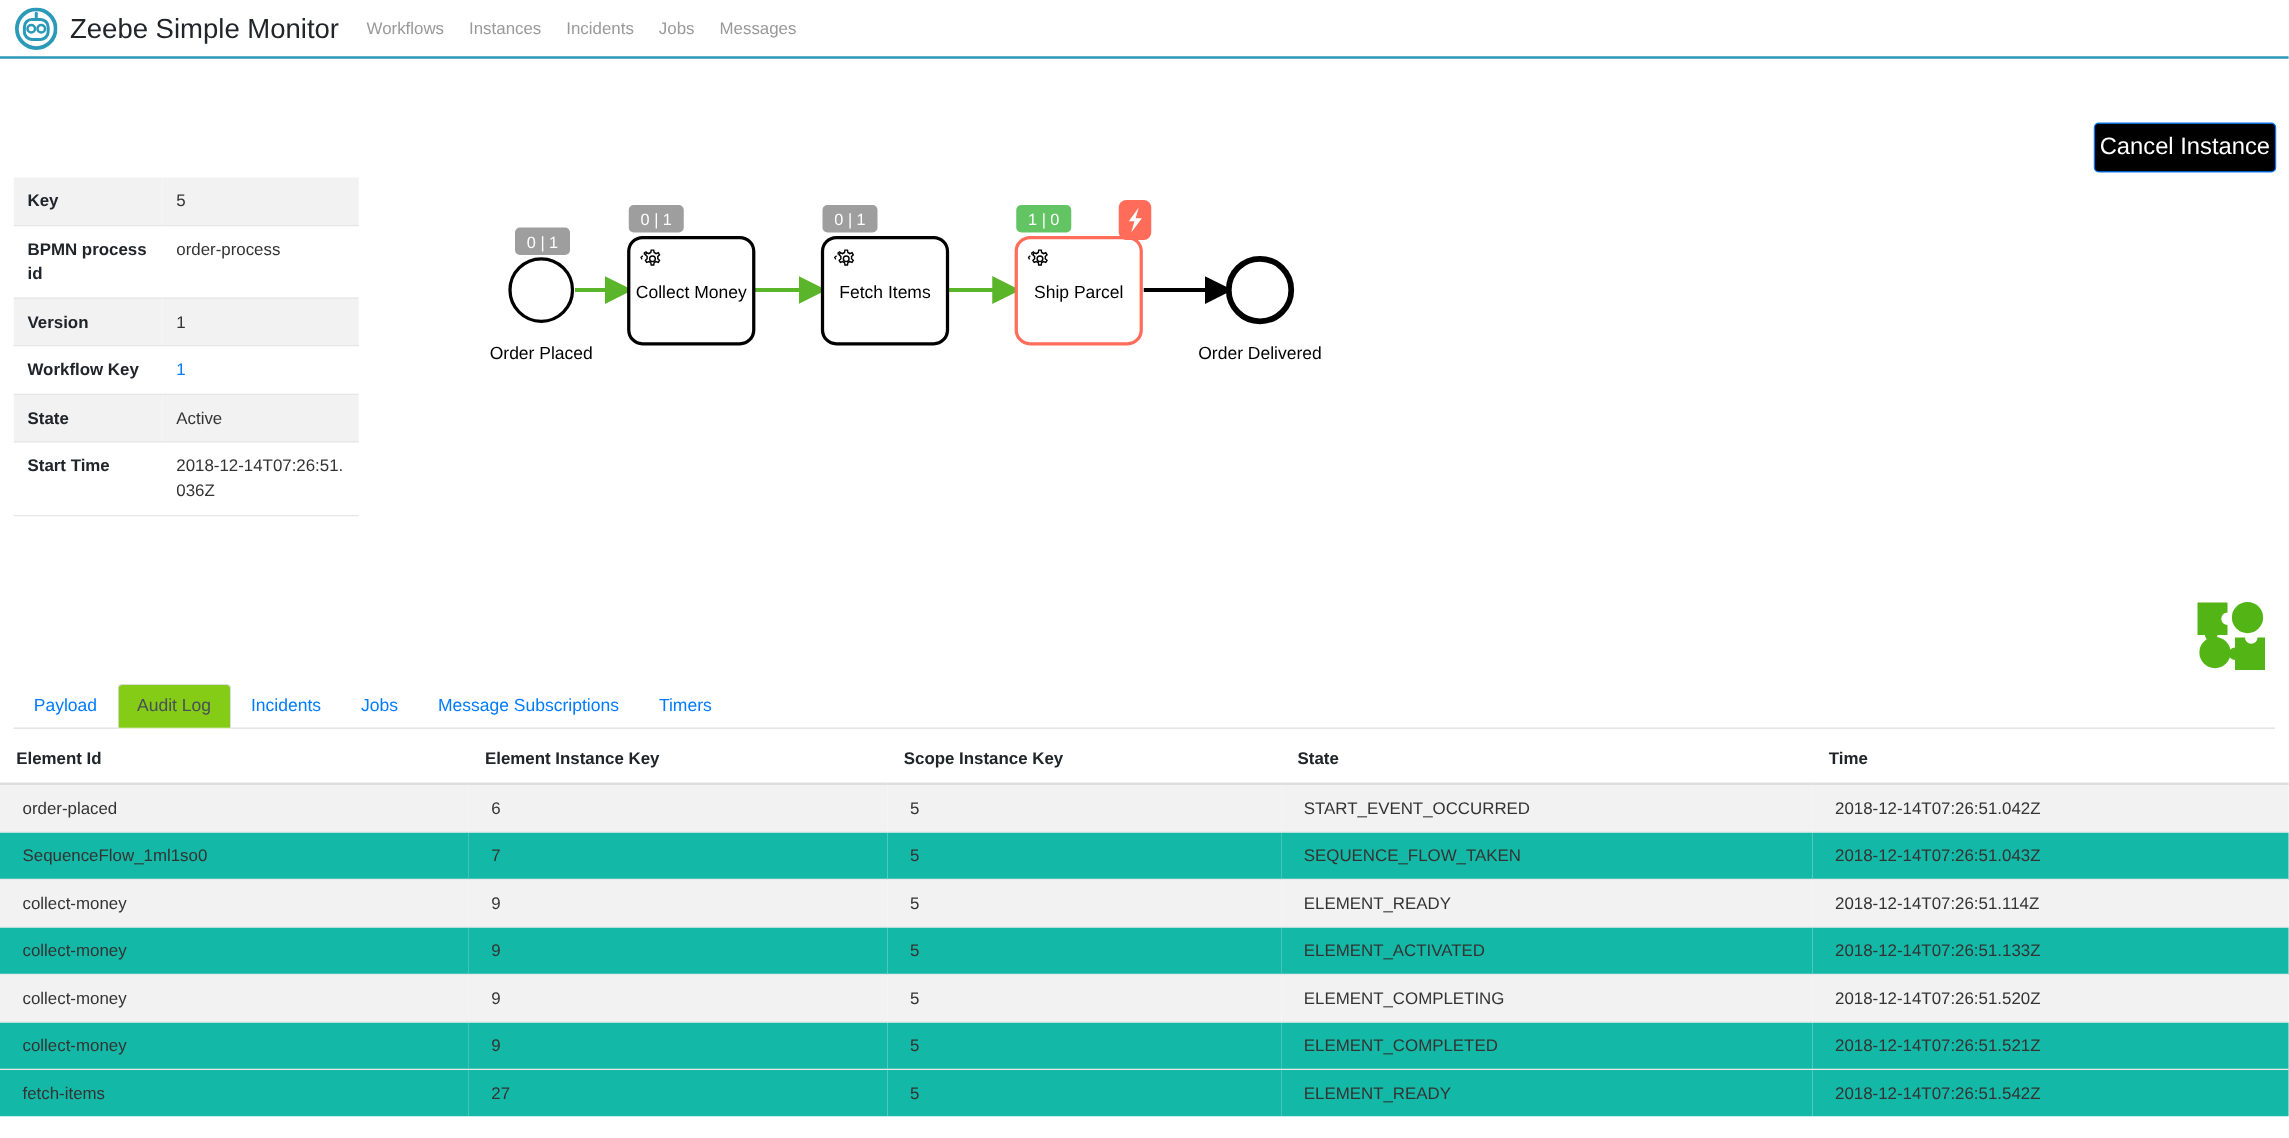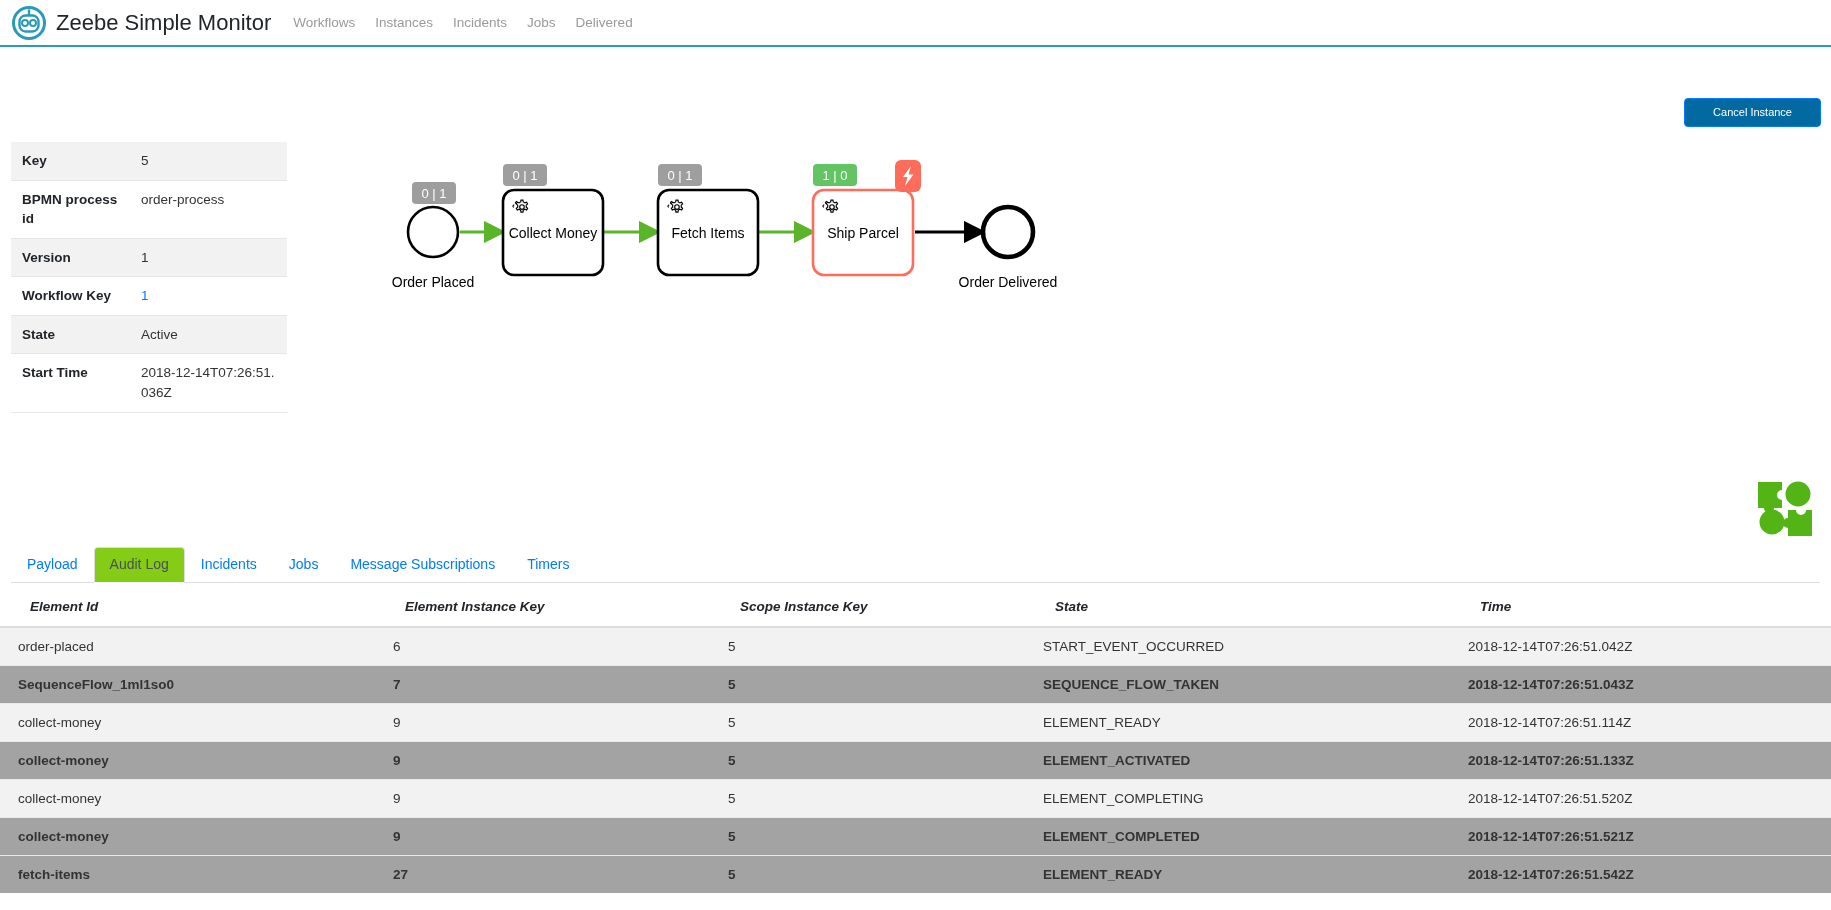--- a/index.html
+++ b/index.html
@@ -43,25 +43,25 @@
     white-space: nowrap;
   }
 
   
   .cancel-wrap {
     position: absolute;
     top: 51px; right: 10px;
     z-index: 5;
   }
   .btn-primary {
-    background: #0369a1;
+    background: #000000;
     border: 1px solid #007bff;
     color: #ffffff;
-    font-size: 11px;
-    padding: 6px 28px;
+    font-size: 19px;
+    padding: 6px 4px;
     border-radius: 4px;
     cursor: pointer;
     font-family: "Liberation Sans", sans-serif;
     line-height: 1.35;
   }
 
   
   .content { position: relative; width: 1831px; height: 455px; }
 
   
@@ -131,34 +131,33 @@
   .audit-table {
     position: absolute;
     top: 540px; left: 0px;
     width: 1831px;
     border-collapse: collapse;
     font-size: 13.5px;
   }
   .audit-table th {
     text-align: left;
     font-weight: bold;
-    padding: 12px 0 12px 30px;
+    padding: 12px 0 12px 13px;
     border-bottom: 2px solid #dddddd;
     color: #212529;
     white-space: nowrap;
-    font-style: italic;
   }
   .audit-table td {
     padding: 11px 0 11px 18px;
     border-top: 1px solid #e9e9e9;
     color: #333;
     white-space: nowrap;
   }
   .audit-table tbody tr.striped { background: #f2f2f2; }
-  .audit-table tbody tr.plain   { background: #a3a3a3; font-weight: bold; }
+  .audit-table tbody tr.plain   { background: #14b8a6; }
 
   .col-elid   { width: 375px; }
   .col-eik    { width: 335px; }
   .col-sik    { width: 315px; }
   .col-state  { width: 425px; }
   .col-time   { width: 381px; }
 </style>
 </head>
 <body>
 
@@ -173,21 +172,21 @@
         <circle cx="21" cy="17" r="3" fill="none" stroke="#2b99b8" stroke-width="2"></circle>
       </svg>
     </span>
     <span class="brand-title">Zeebe Simple Monitor</span>
   </div>
   <div class="nav-links">
     <a class="nav-link">Workflows</a>
     <a class="nav-link">Instances</a>
     <a class="nav-link">Incidents</a>
     <a class="nav-link">Jobs</a>
-    <a class="nav-link">Delivered</a>
+    <a class="nav-link">Messages</a>
   </div>
 </div>
 
 <div class="content">
 
   <div class="cancel-wrap">
     <button class="btn-primary">Cancel Instance</button>
   </div>
 
   <table class="info-table">

